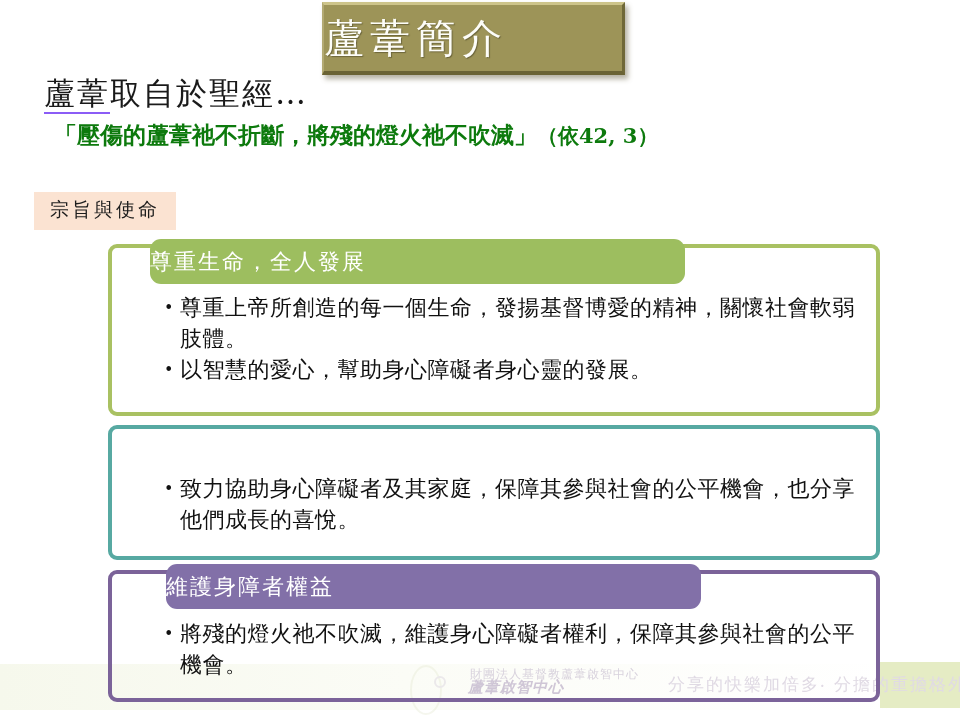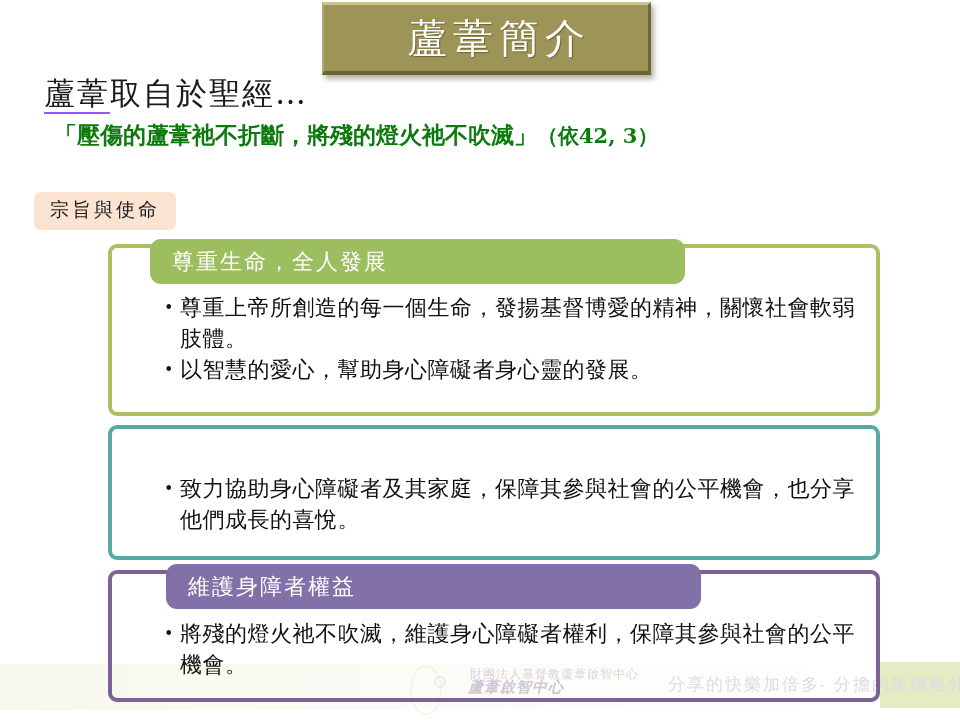--- a/index.html
+++ b/index.html
@@ -94,22 +94,21 @@
     height: 66px;
     background: #9d9458;
     border-top: 3px solid #cdc48a;
     border-left: 2px solid #b3aa73;
     border-right: 3px solid #6f6838;
     border-bottom: 4px solid #6a6334;
     box-shadow: 3px 4px 5px rgba(90, 85, 50, .45);
     z-index: 6;
     display: flex;
     align-items: center;
-    justify-content: center;
-    padding-left: 26px;
+    justify-content: flex-start;
   }
   #title-plaque .title-text {
     color: #fdfdf8;
     font-size: 40px;
     letter-spacing: 6px;
     line-height: 1;
     text-shadow: 1px 1px 1px rgba(60,56,30,.5);
     font-family: "DejaVu Serif", "Liberation Serif", serif;
   }
 
@@ -143,21 +142,21 @@
     font-size: 21px;
   }
 
   
   #section-label {
     position: absolute;
     left: 34px;
     top: 192px;
     padding: 5px 16px 7px 16px;
     background: #fbe3d2;
-    border-radius: 7px;
+    border-radius: 0;
     font-size: 19px;
     color: #1c1c1c;
     letter-spacing: 3px;
     z-index: 4;
     white-space: nowrap;
   }
 
   
   .card {
     position: absolute;
@@ -177,21 +176,20 @@
     border-radius: 11px;
     box-sizing: border-box;
     display: flex;
     align-items: center;
     z-index: 3;
   }
   .card-header .hdr-text {
     color: #ffffff;
     font-size: 22px;
     letter-spacing: 2px;
-    padding-left: 22px;
     white-space: nowrap;
     font-family: "DejaVu Serif", "Liberation Serif", serif;
   }
   .card-body {
     position: absolute;
     z-index: 3;
   }
   .bullet-row {
     display: flex;
     align-items: flex-start;

